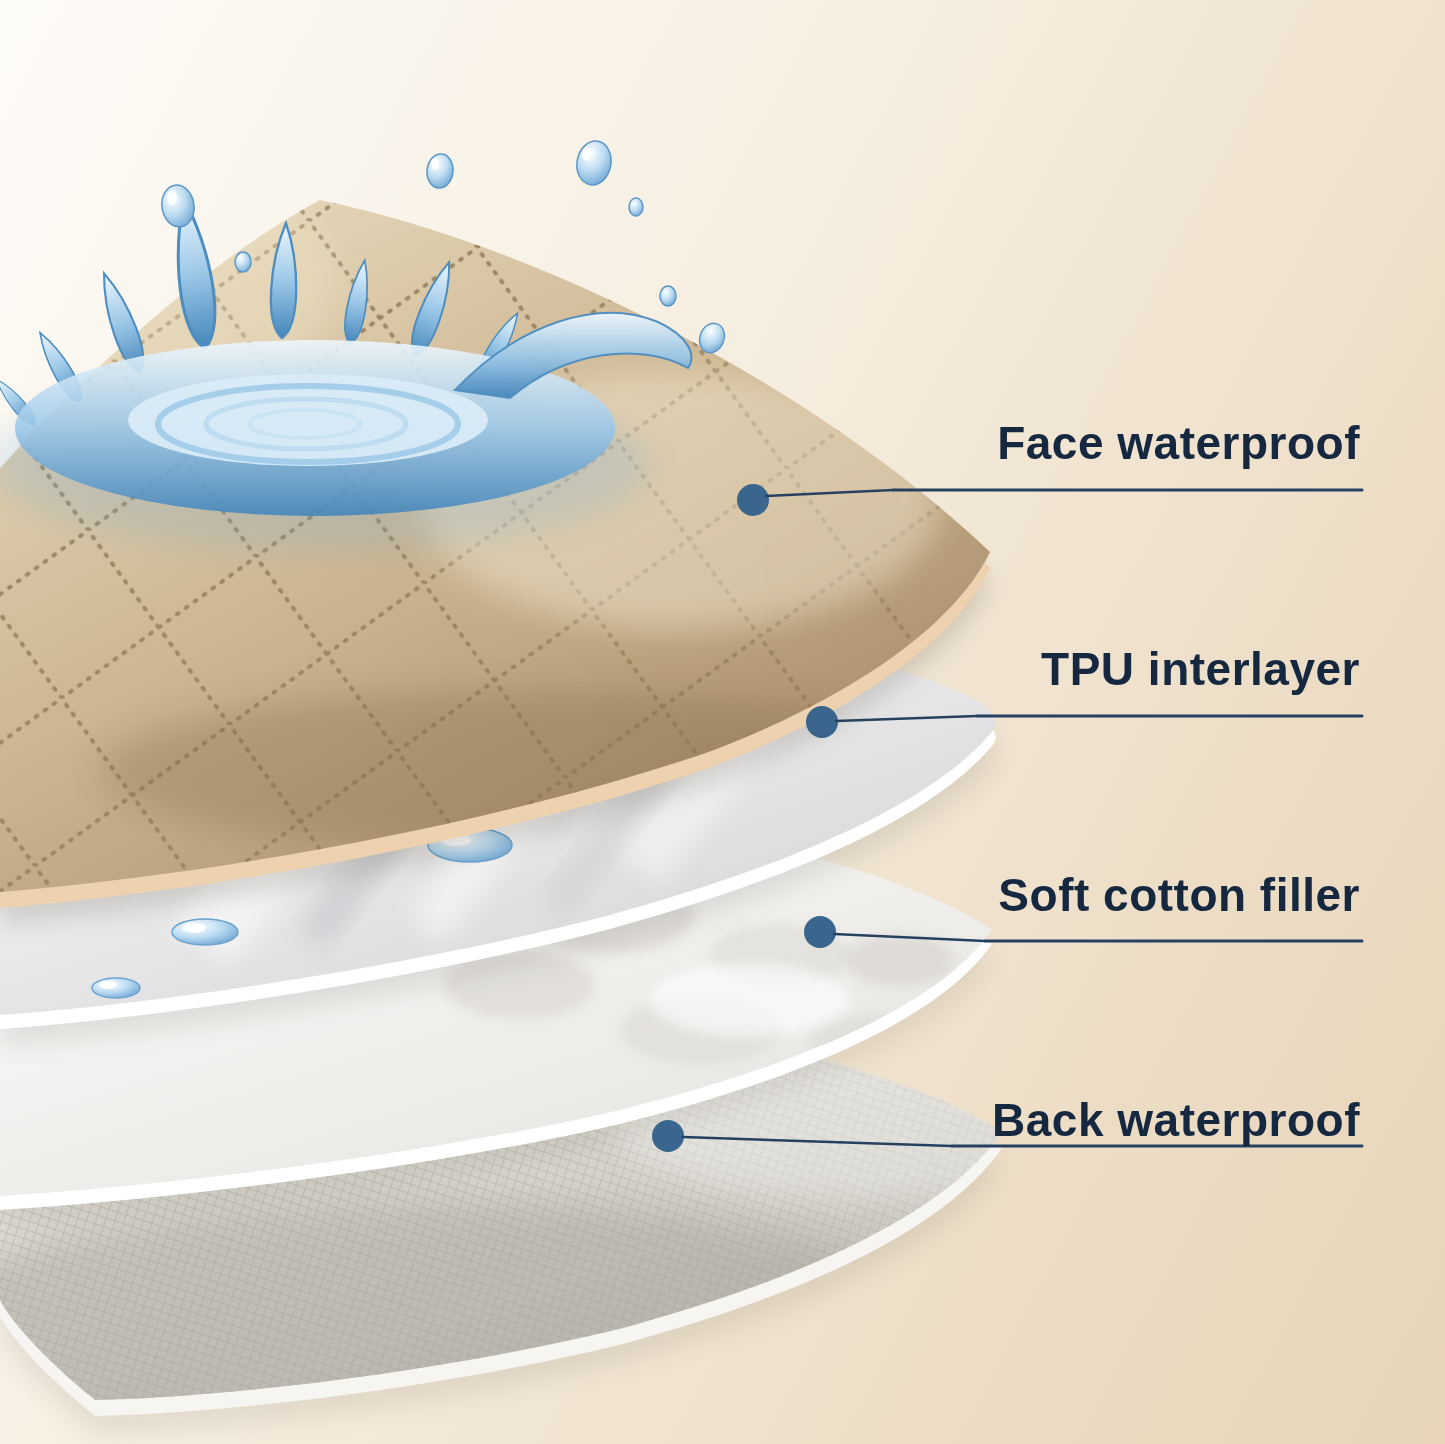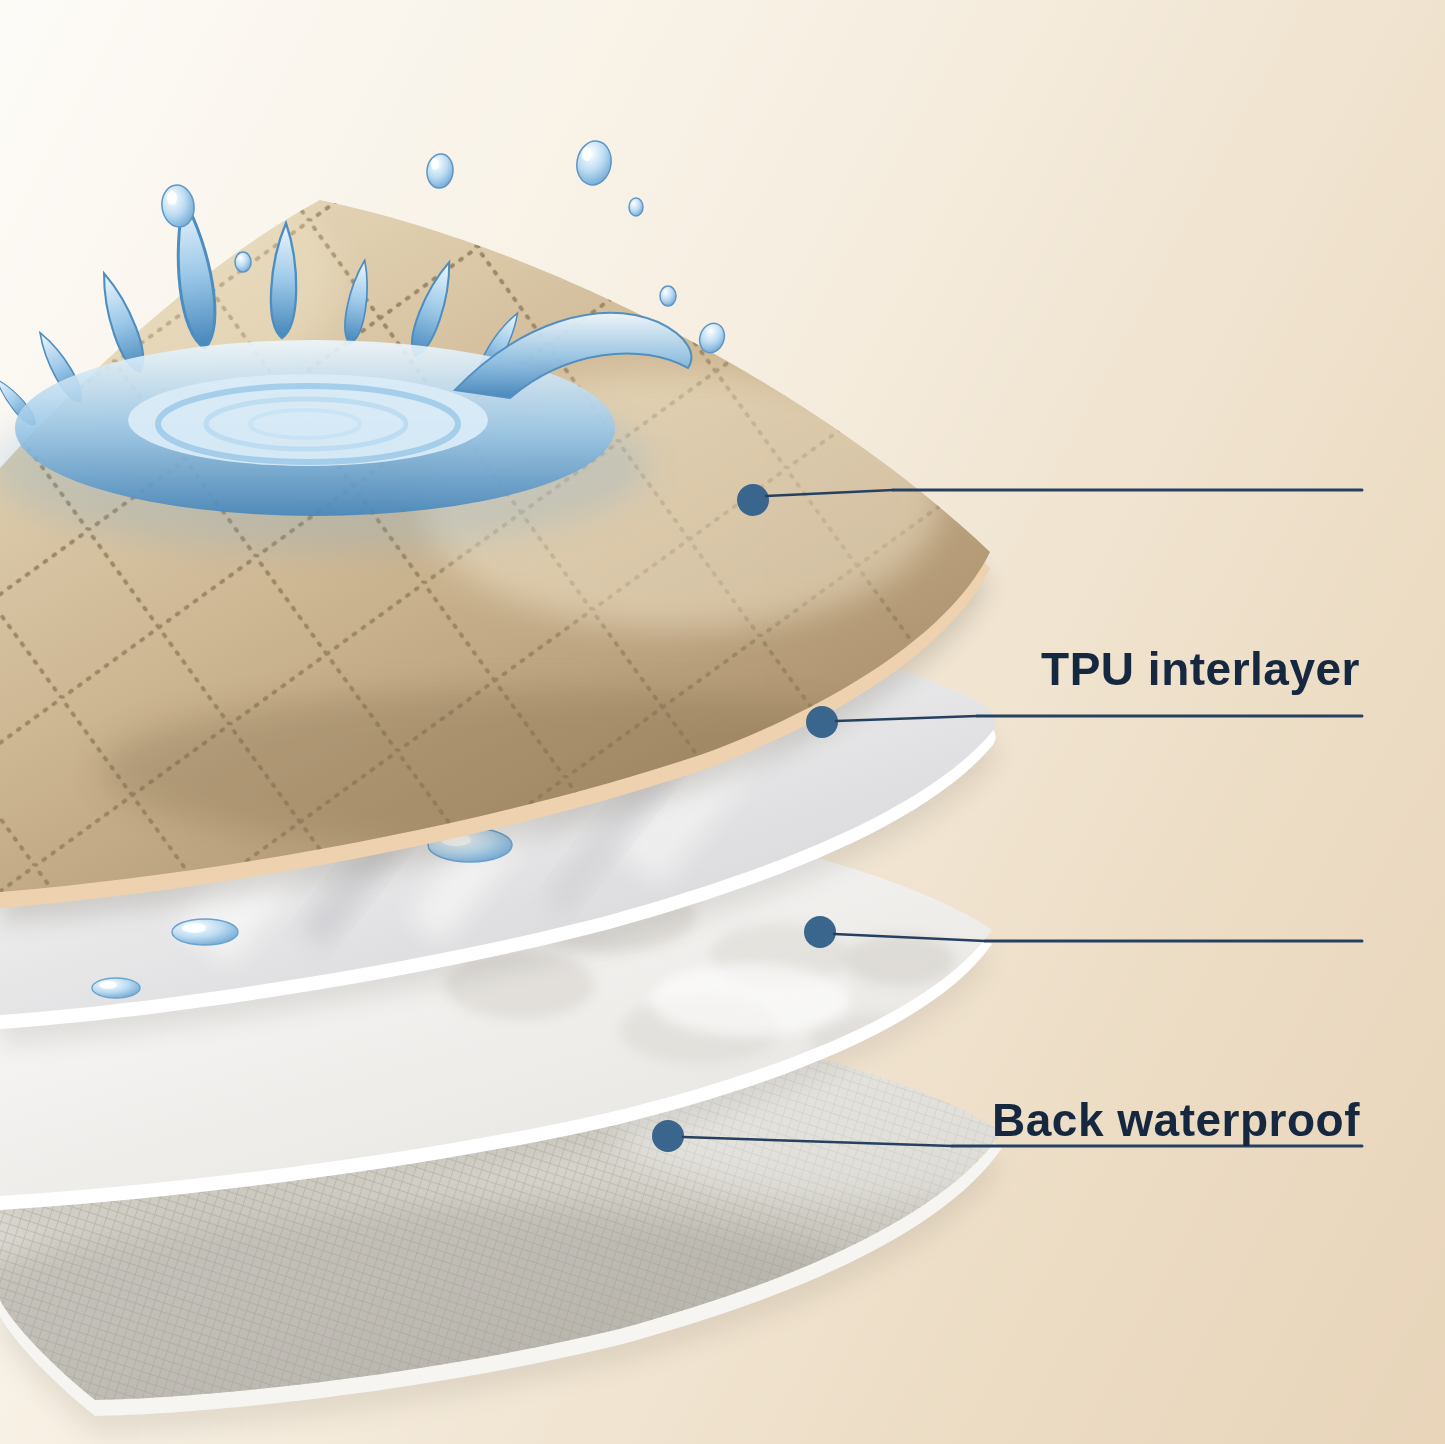--- a/index.html
+++ b/index.html
@@ -231,16 +231,18 @@
       <line x1="985" y1="941" x2="1362" y2="941" stroke="#26415f" stroke-width="3"></line>
     </g>
     <g>
       <circle cx="668" cy="1136" r="16" fill="#3a658c"></circle>
       <line x1="683" y1="1137" x2="952" y2="1146" stroke="#26415f" stroke-width="2.5"></line>
       <line x1="952" y1="1146" x2="1362" y2="1146" stroke="#26415f" stroke-width="3"></line>
     </g>
   </g>
 </svg>
 
+<div class="label" style="top:416px;right:85px;">Face waterproof</div>
 <div class="label" style="top:642px;right:85px;margin-left:32px;">TPU interlayer</div>
+<div class="label" style="top:868px;right:85px;">Soft cotton filler</div>
 <div class="label" style="top:1073px;right:85px;margin-top:20px;">Back waterproof</div>
 
 </div>
 
 </body></html>

